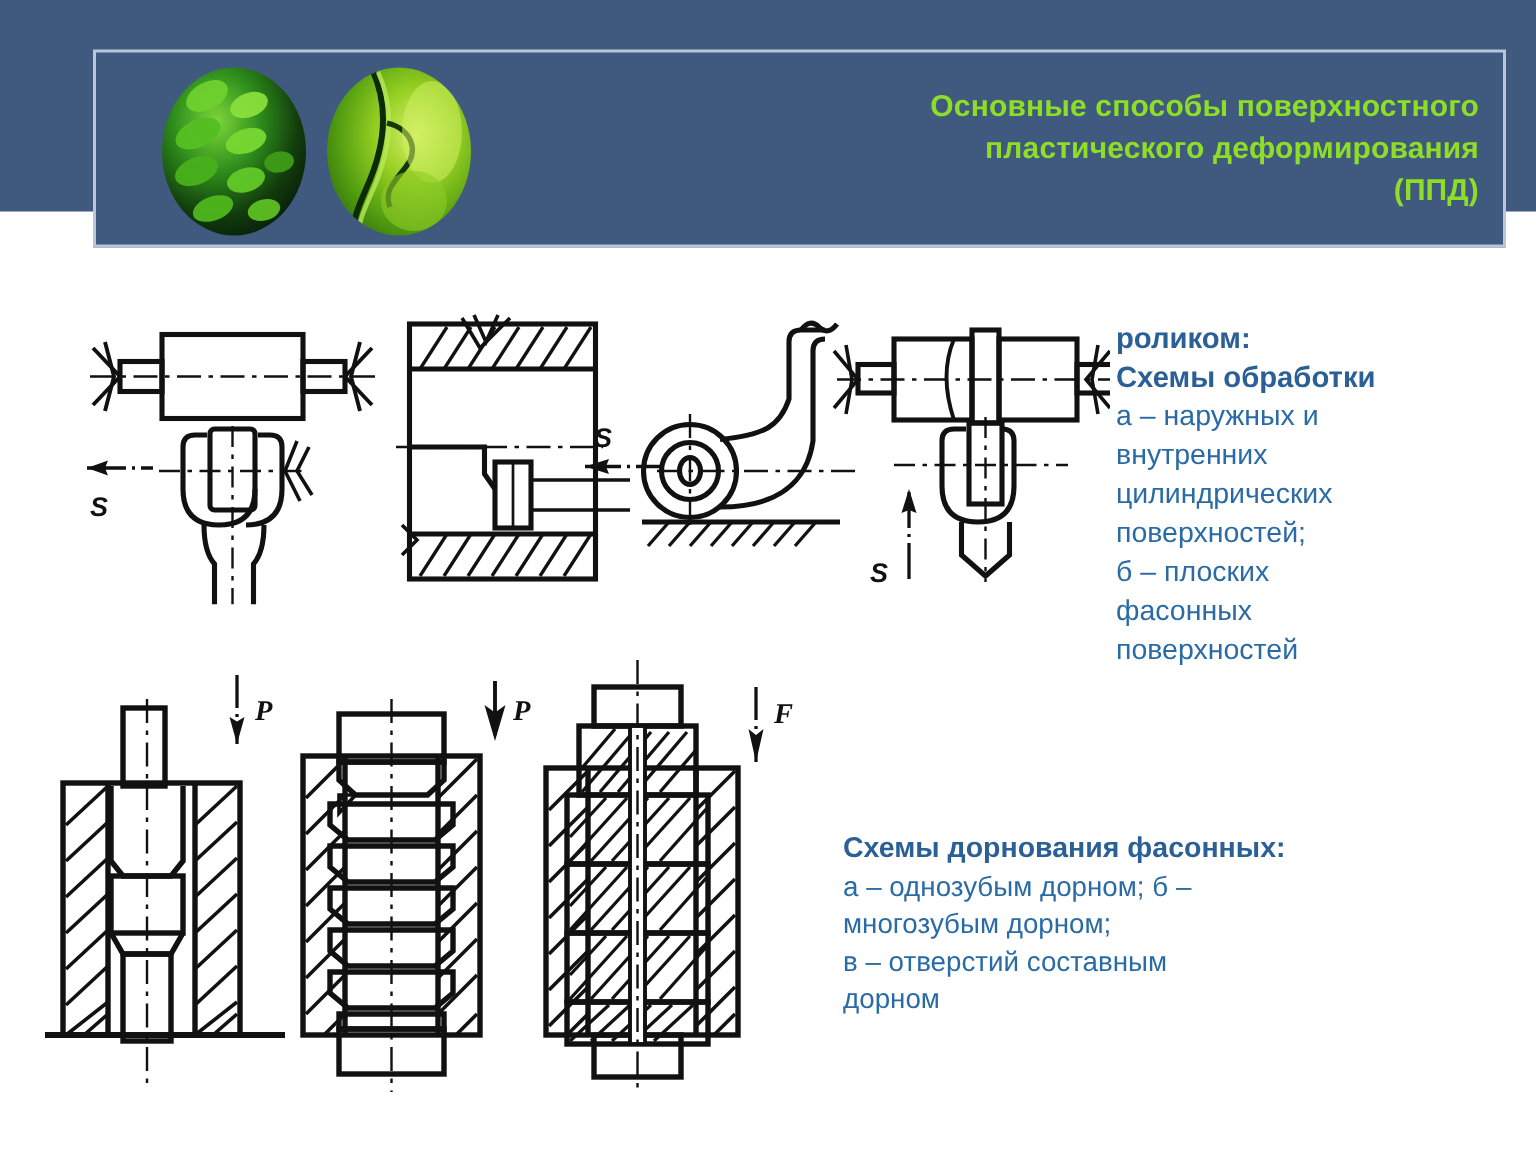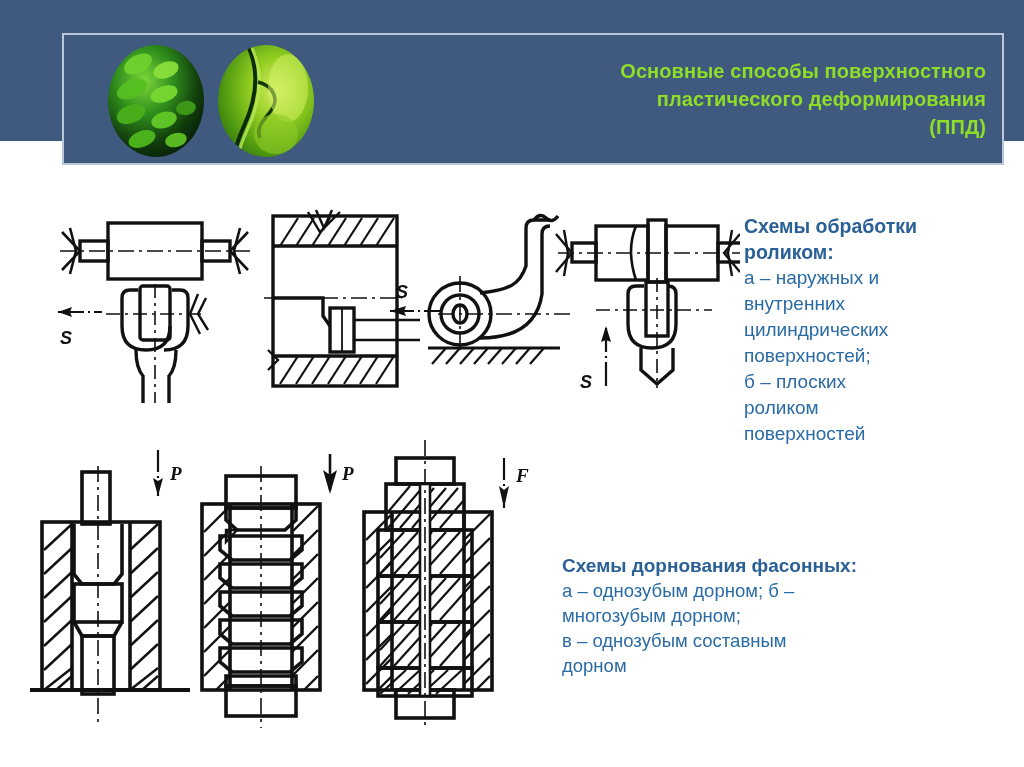--- a/index.html
+++ b/index.html
@@ -475,30 +475,30 @@
     </g>
   </g>
 
   <text class="lbl" x="140" y="48">P</text>
   <text class="lbl" x="312" y="48">P</text>
   <text class="lbl" x="486" y="50">F</text>
 </svg>
 </div>
 
 <div class="txt-block-1">
+  <div class="cap-head">роликом:</div>
   <div class="cap-head">Схемы обработки</div>
-  <div class="cap-head">роликом:</div>
   <div class="cap-body">а – наружных и</div>
   <div class="cap-body">внутренних</div>
   <div class="cap-body">цилиндрических</div>
   <div class="cap-body">поверхностей;</div>
   <div class="cap-body">б – плоских</div>
-  <div class="cap-body">роликом</div>
+  <div class="cap-body">фасонных</div>
   <div class="cap-body">поверхностей</div>
 </div>
 
 <div class="txt-block-2">
   <div class="cap-head">Схемы дорнования фасонных:</div>
   <div class="cap-body">а – однозубым дорном; б –</div>
   <div class="cap-body">многозубым дорном;</div>
-  <div class="cap-body">в – однозубым составным</div>
+  <div class="cap-body">в – отверстий составным</div>
   <div class="cap-body">дорном</div>
 </div>
 
 </body></html>

